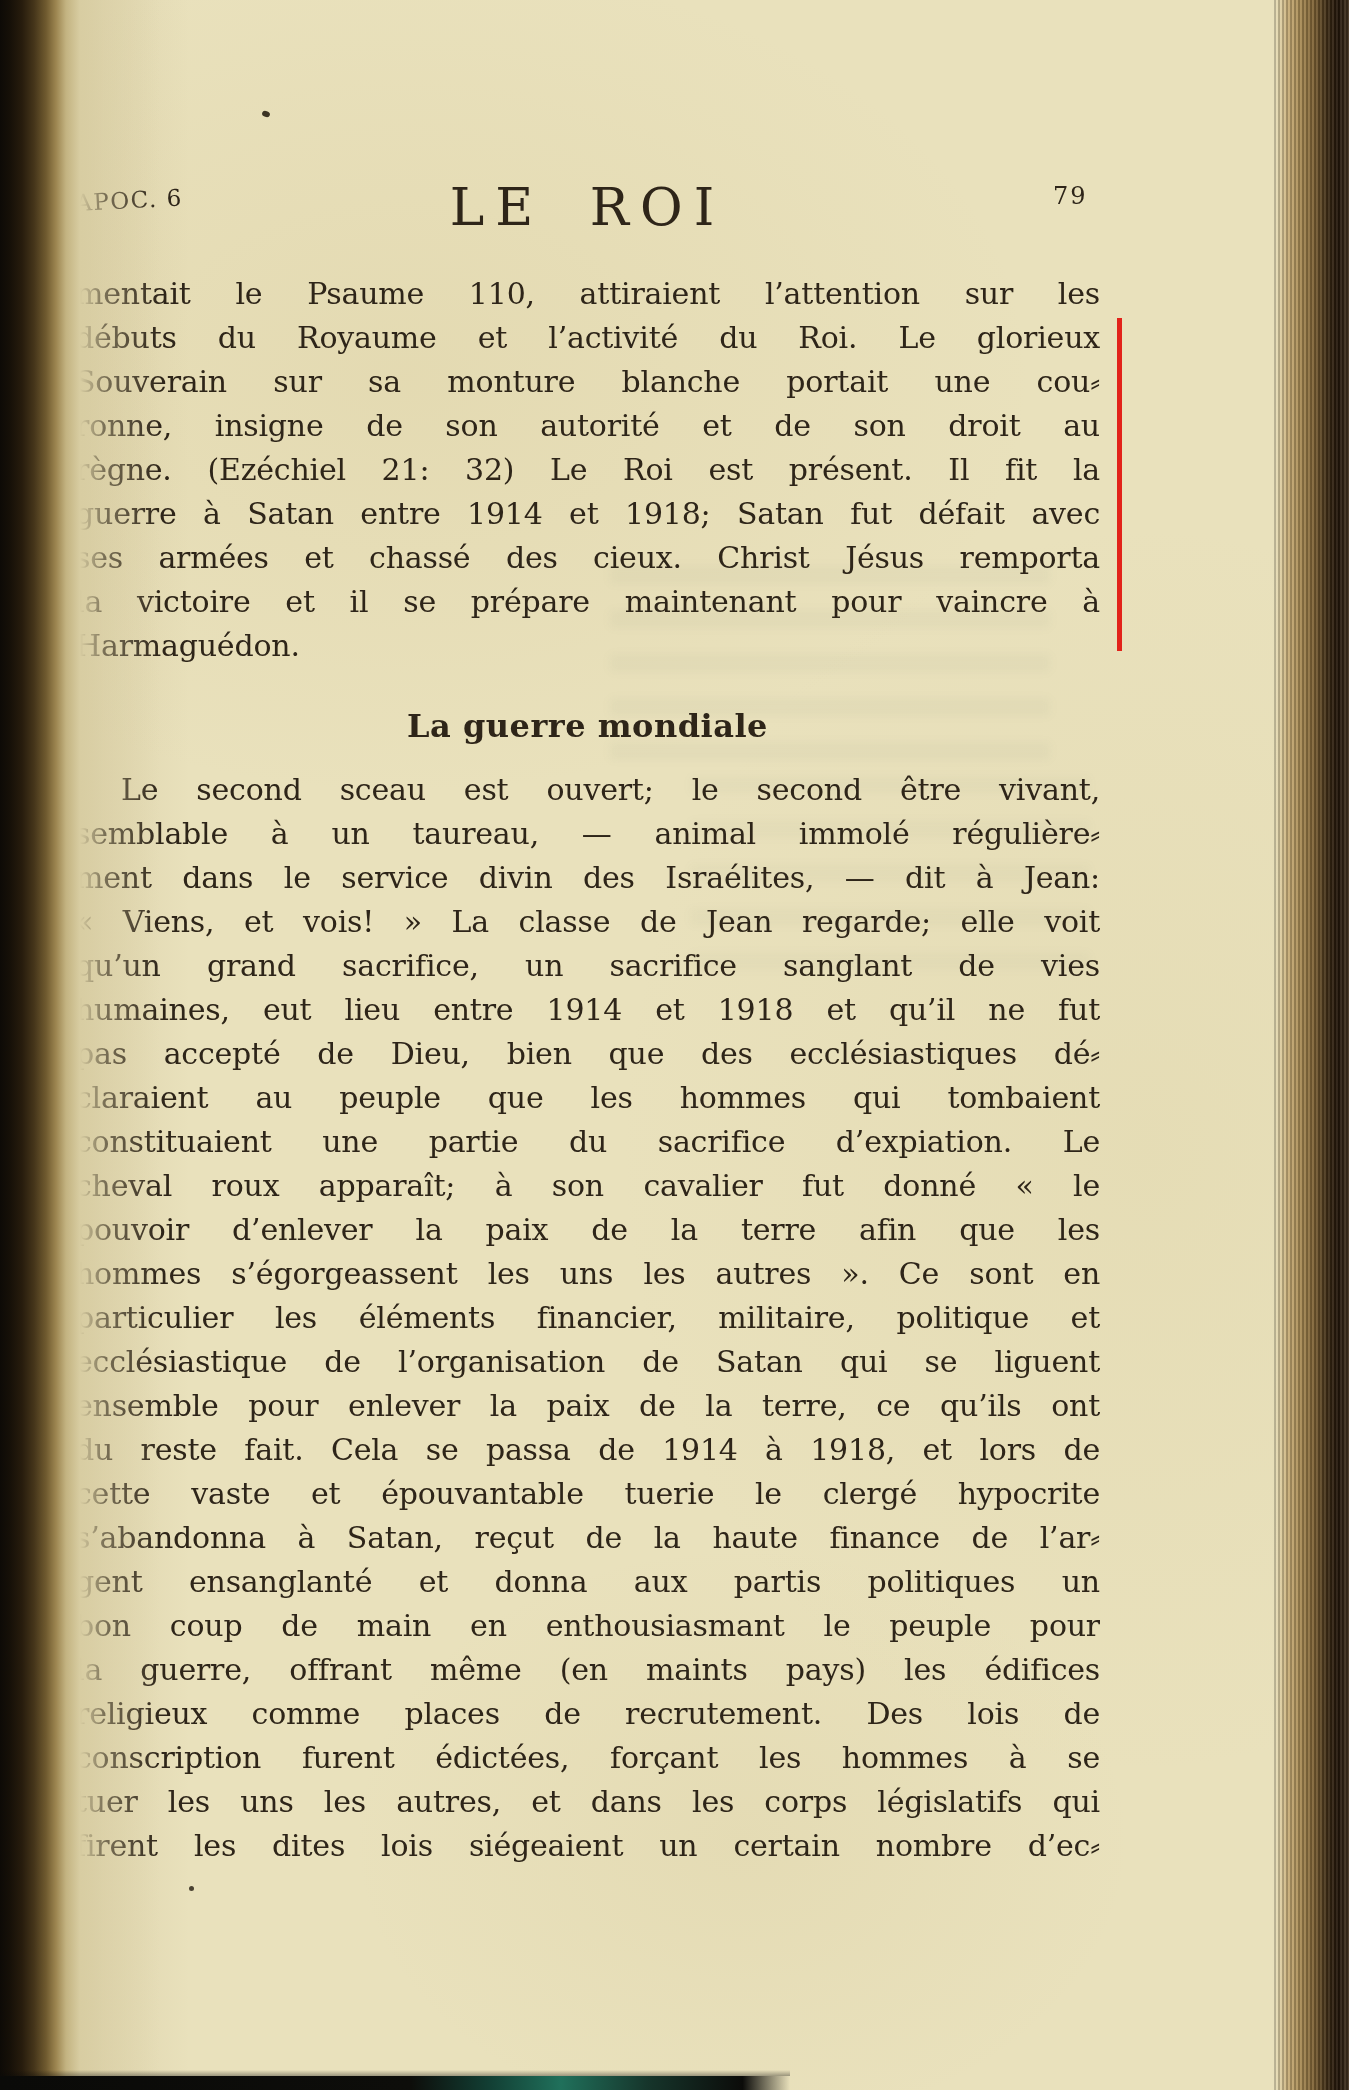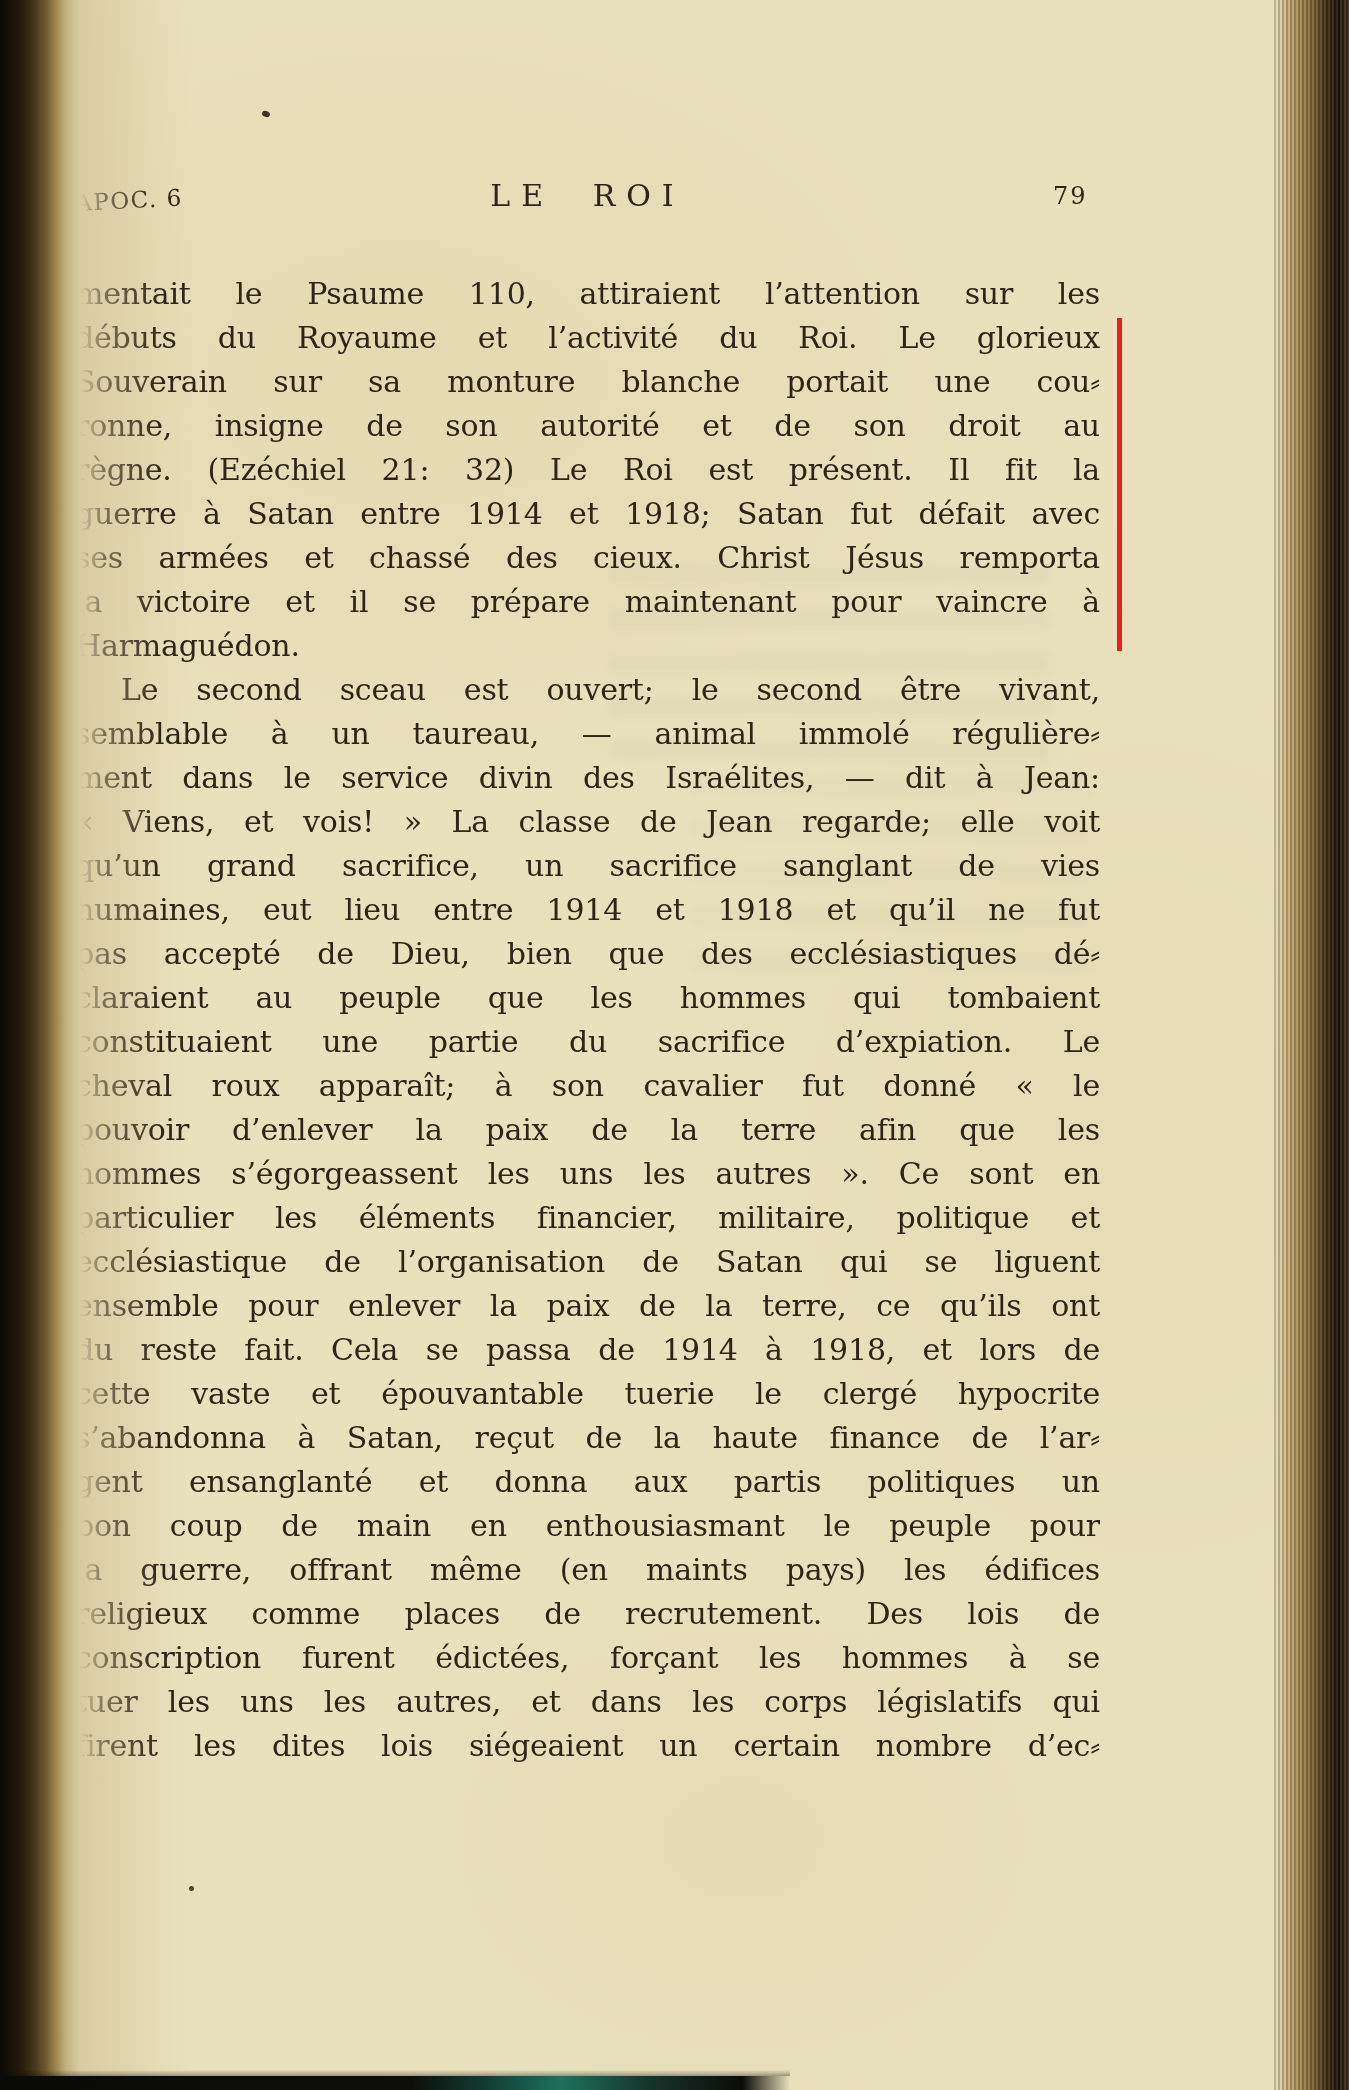--- a/index.html
+++ b/index.html
@@ -54,21 +54,21 @@
   .speck-1{left:262px;top:111px;width:8px;height:6px;transform:rotate(18deg);}
   .speck-2{left:189px;top:1886px;width:5px;height:5px;background:#4a4232;}
 
   
   .header-left{
     position:absolute;left:76px;top:190px;
     font-size:23px;letter-spacing:1.5px;transform:rotate(-3deg);transform-origin:left bottom;
   }
   .header-title{
     position:absolute;left:75px;top:181px;width:1025px;text-align:center;
-    font-size:30px;letter-spacing:11px;word-spacing:18px;line-height:1;
+    font-size:52px;letter-spacing:11px;word-spacing:18px;line-height:1;
   }
   .header-page{
     position:absolute;left:1053px;top:184px;font-size:24px;letter-spacing:2px;line-height:1;
   }
 
   
   .text-col{position:absolute;left:75px;top:272px;width:1025px;}
   .tline{
     font-size:30px;line-height:44px;height:44px;overflow:hidden;
     text-align:justify;text-align-last:justify;
@@ -101,20 +101,21 @@
           <div class="tline">mentait le Psaume 110, attiraient l’attention sur les</div>
           <div class="tline">débuts du Royaume et l’activité du Roi. Le glorieux</div>
           <div class="tline">Souverain sur sa monture blanche portait une cou⸗</div>
           <div class="tline">ronne, insigne de son autorité et de son droit au</div>
           <div class="tline">règne. (Ezéchiel 21: 32) Le Roi est présent. Il fit la</div>
           <div class="tline">guerre à Satan entre 1914 et 1918; Satan fut défait avec</div>
           <div class="tline">ses armées et chassé des cieux. Christ Jésus remporta</div>
           <div class="tline">la victoire et il se prépare maintenant pour vaincre à</div>
           <div class="tline lastline">Harmaguédon.</div>
         </div>
+      <div class="section-heading">La guerre mondiale</div>
       <div>
           <div class="tline indent">Le second sceau est ouvert; le second être vivant,</div>
           <div class="tline">semblable à un taureau, — animal immolé régulière⸗</div>
           <div class="tline">ment dans le service divin des Israélites, — dit à Jean:</div>
           <div class="tline">« Viens, et vois! » La classe de Jean regarde; elle voit</div>
           <div class="tline">qu’un grand sacrifice, un sacrifice sanglant de vies</div>
           <div class="tline">humaines, eut lieu entre 1914 et 1918 et qu’il ne fut</div>
           <div class="tline">pas accepté de Dieu, bien que des ecclésiastiques dé⸗</div>
           <div class="tline">claraient au peuple que les hommes qui tombaient</div>
           <div class="tline">constituaient une partie du sacrifice d’expiation. Le</div>

